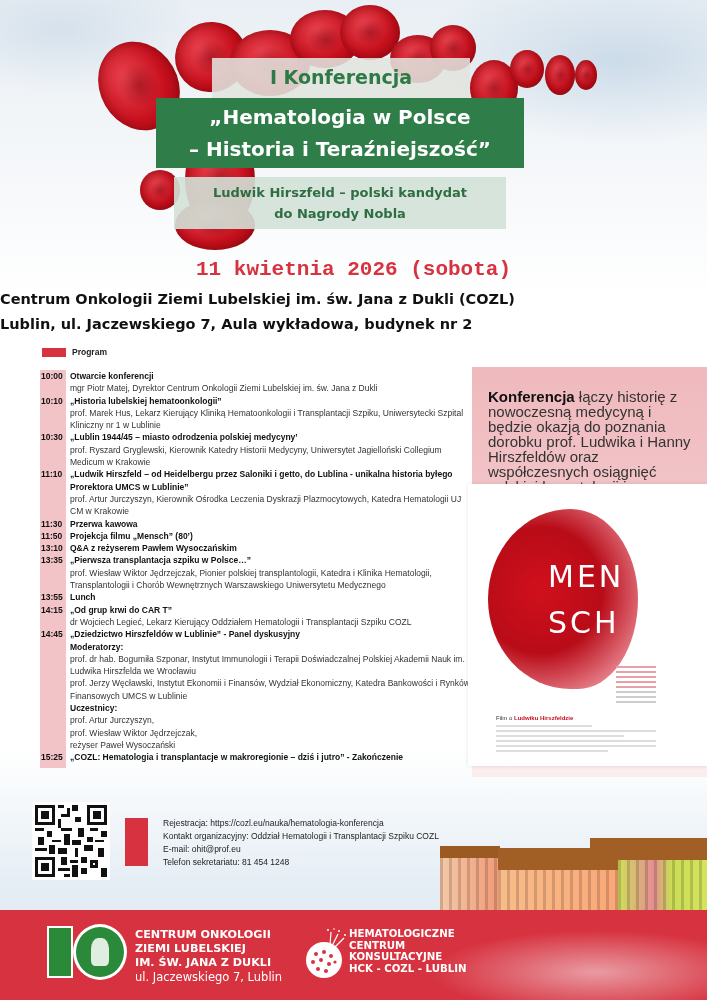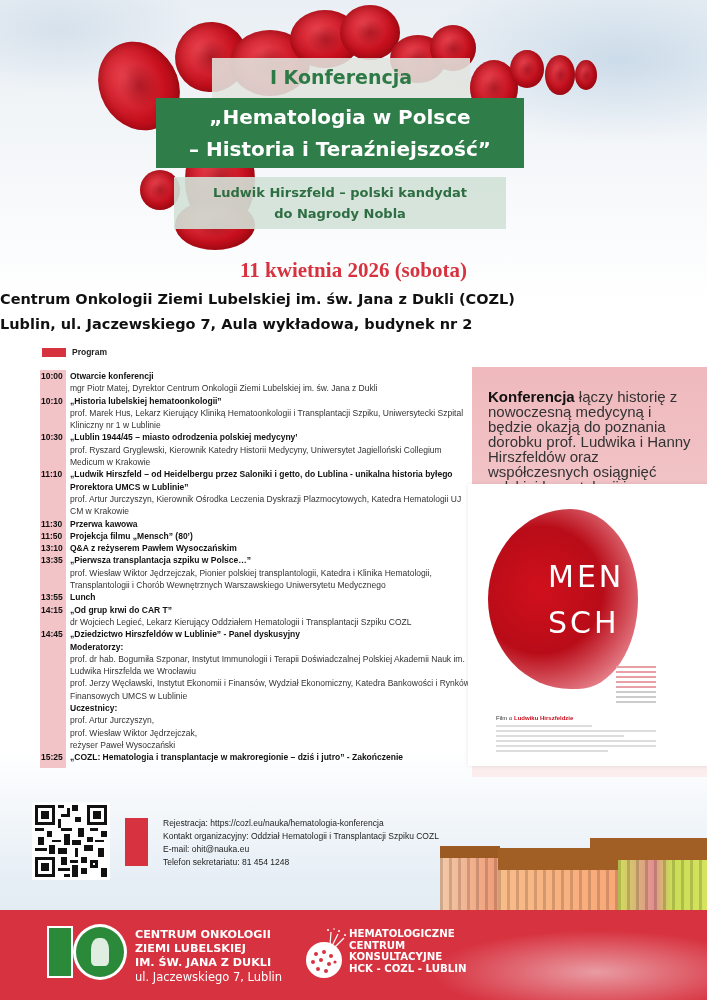--- a/index.html
+++ b/index.html
@@ -20,21 +20,21 @@
     background: radial-gradient(ellipse at 40% 35%, #e8424e 0%, #c8101e 55%, #9c0812 100%);
     box-shadow: inset 0 0 12px rgba(90,0,0,0.5); }
   .cell::after { content: ""; position: absolute; left: 25%; top: 25%; width: 50%; height: 50%; border-radius: 50%;
     background: radial-gradient(ellipse, rgba(120,0,10,0.45), rgba(200,20,30,0) 70%); }
 
   .title-box { position: absolute; text-align: center; font-family: "DejaVu Sans", sans-serif; font-weight: bold; }
   .tb1 { left: 212px; top: 58px; width: 258px; height: 40px; background: rgba(225,228,222,0.88); color: #2e7a46; font-size: 19px; line-height: 38px; }
   .tb2 { left: 156px; top: 98px; width: 368px; height: 70px; background: #2f7d48; color: #fff; font-size: 20px; line-height: 32px; padding-top: 3px; }
   .tb3 { left: 174px; top: 177px; width: 332px; height: 52px; background: rgba(210,225,215,0.9); color: #2e6e42; font-size: 13px; line-height: 21px; padding-top: 5px; }
 
-  .date { position: absolute; left: 0; width: 707px; top: 258px; text-align: center; font-family: Liberation Serif, serif; font-weight: bold; color: #d7323f; font-size: 21px; }
+  .date { position: absolute; left: 0; width: 707px; top: 258px; text-align: center; font-family: Liberation Mono, monospace; font-weight: bold; color: #d7323f; font-size: 21px; }
   .venue { position: absolute; left: 0; width: 707px; font-family: "DejaVu Sans", sans-serif; font-weight: bold; color: #111; font-size: 14.5px; }
   .venue1 { top: 291px; }
   .venue2 { top: 316px; }
 
   .program-legend { position: absolute; left: 42px; top: 347px; display: flex; align-items: center; gap: 6px; }
   .legend-swatch { width: 24px; height: 9px; background: #d7323f; }
   .legend-label { font-size: 8.5px; font-weight: bold; color: #222; }
 
   .program { position: absolute; left: 40px; top: 370px; width: 432px; }
   .time-col { position: absolute; left: 0; top: 0; width: 26px; height: 398px; background: #f2c3c7; }
@@ -270,21 +270,21 @@
         <rect x="16" y="22" width="2" height="2"></rect>
         <rect x="23" y="22" width="2" height="3"></rect>
         <rect x="10" y="24" width="2" height="1"></rect>
     </g>
   </svg>
 </div>
 <div class="red-bar"></div>
 <div class="contact">
   <div>Rejestracja: https://cozl.eu/nauka/hematologia-konferencja</div>
   <div>Kontakt organizacyjny:  Oddział Hematologii i Transplantacji Szpiku COZL</div>
-  <div>E-mail: ohit@nauka.eu</div>
+  <div>E-mail: ohit@prof.eu</div>
   <div>Telefon sekretariatu: 81 454 1248</div>
 </div>
 
 <div class="building">
   <div class="bld-a-roof"></div>
   <div class="bld-a">
       <div class="windows"></div>
     </div>
   <div class="bld-c-roof"></div>
   <div class="bld-b-roof"></div>

